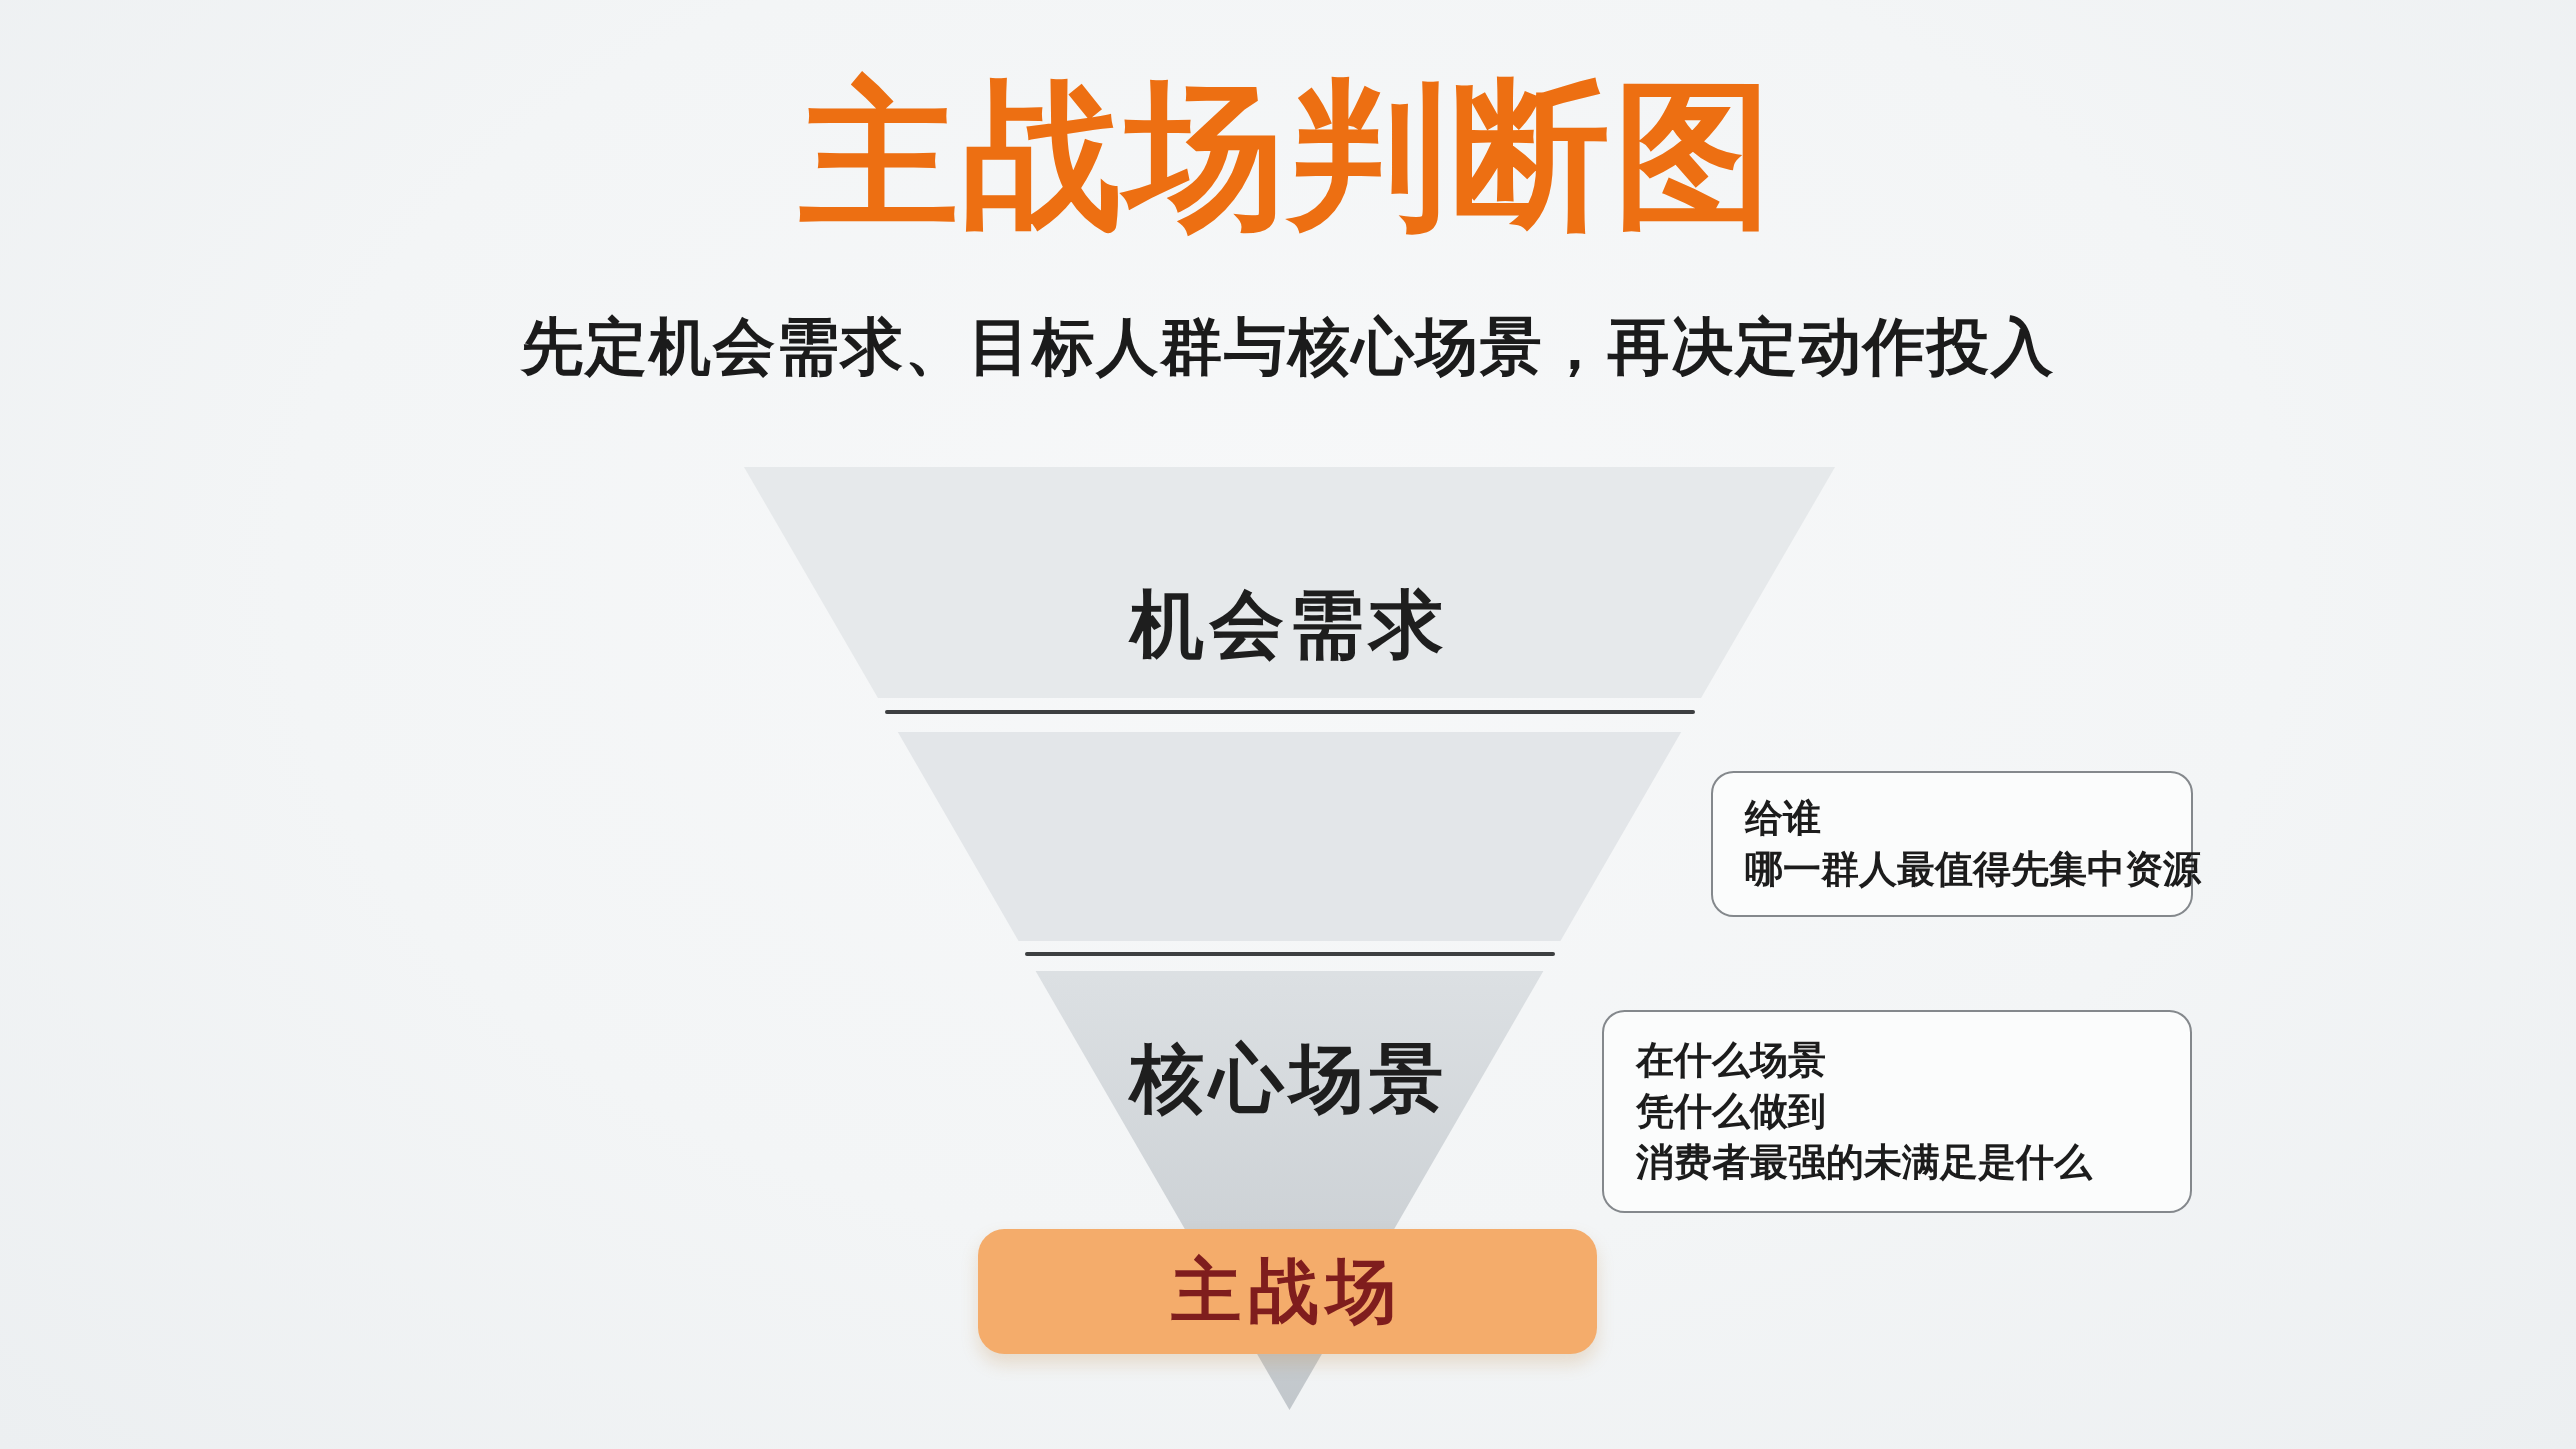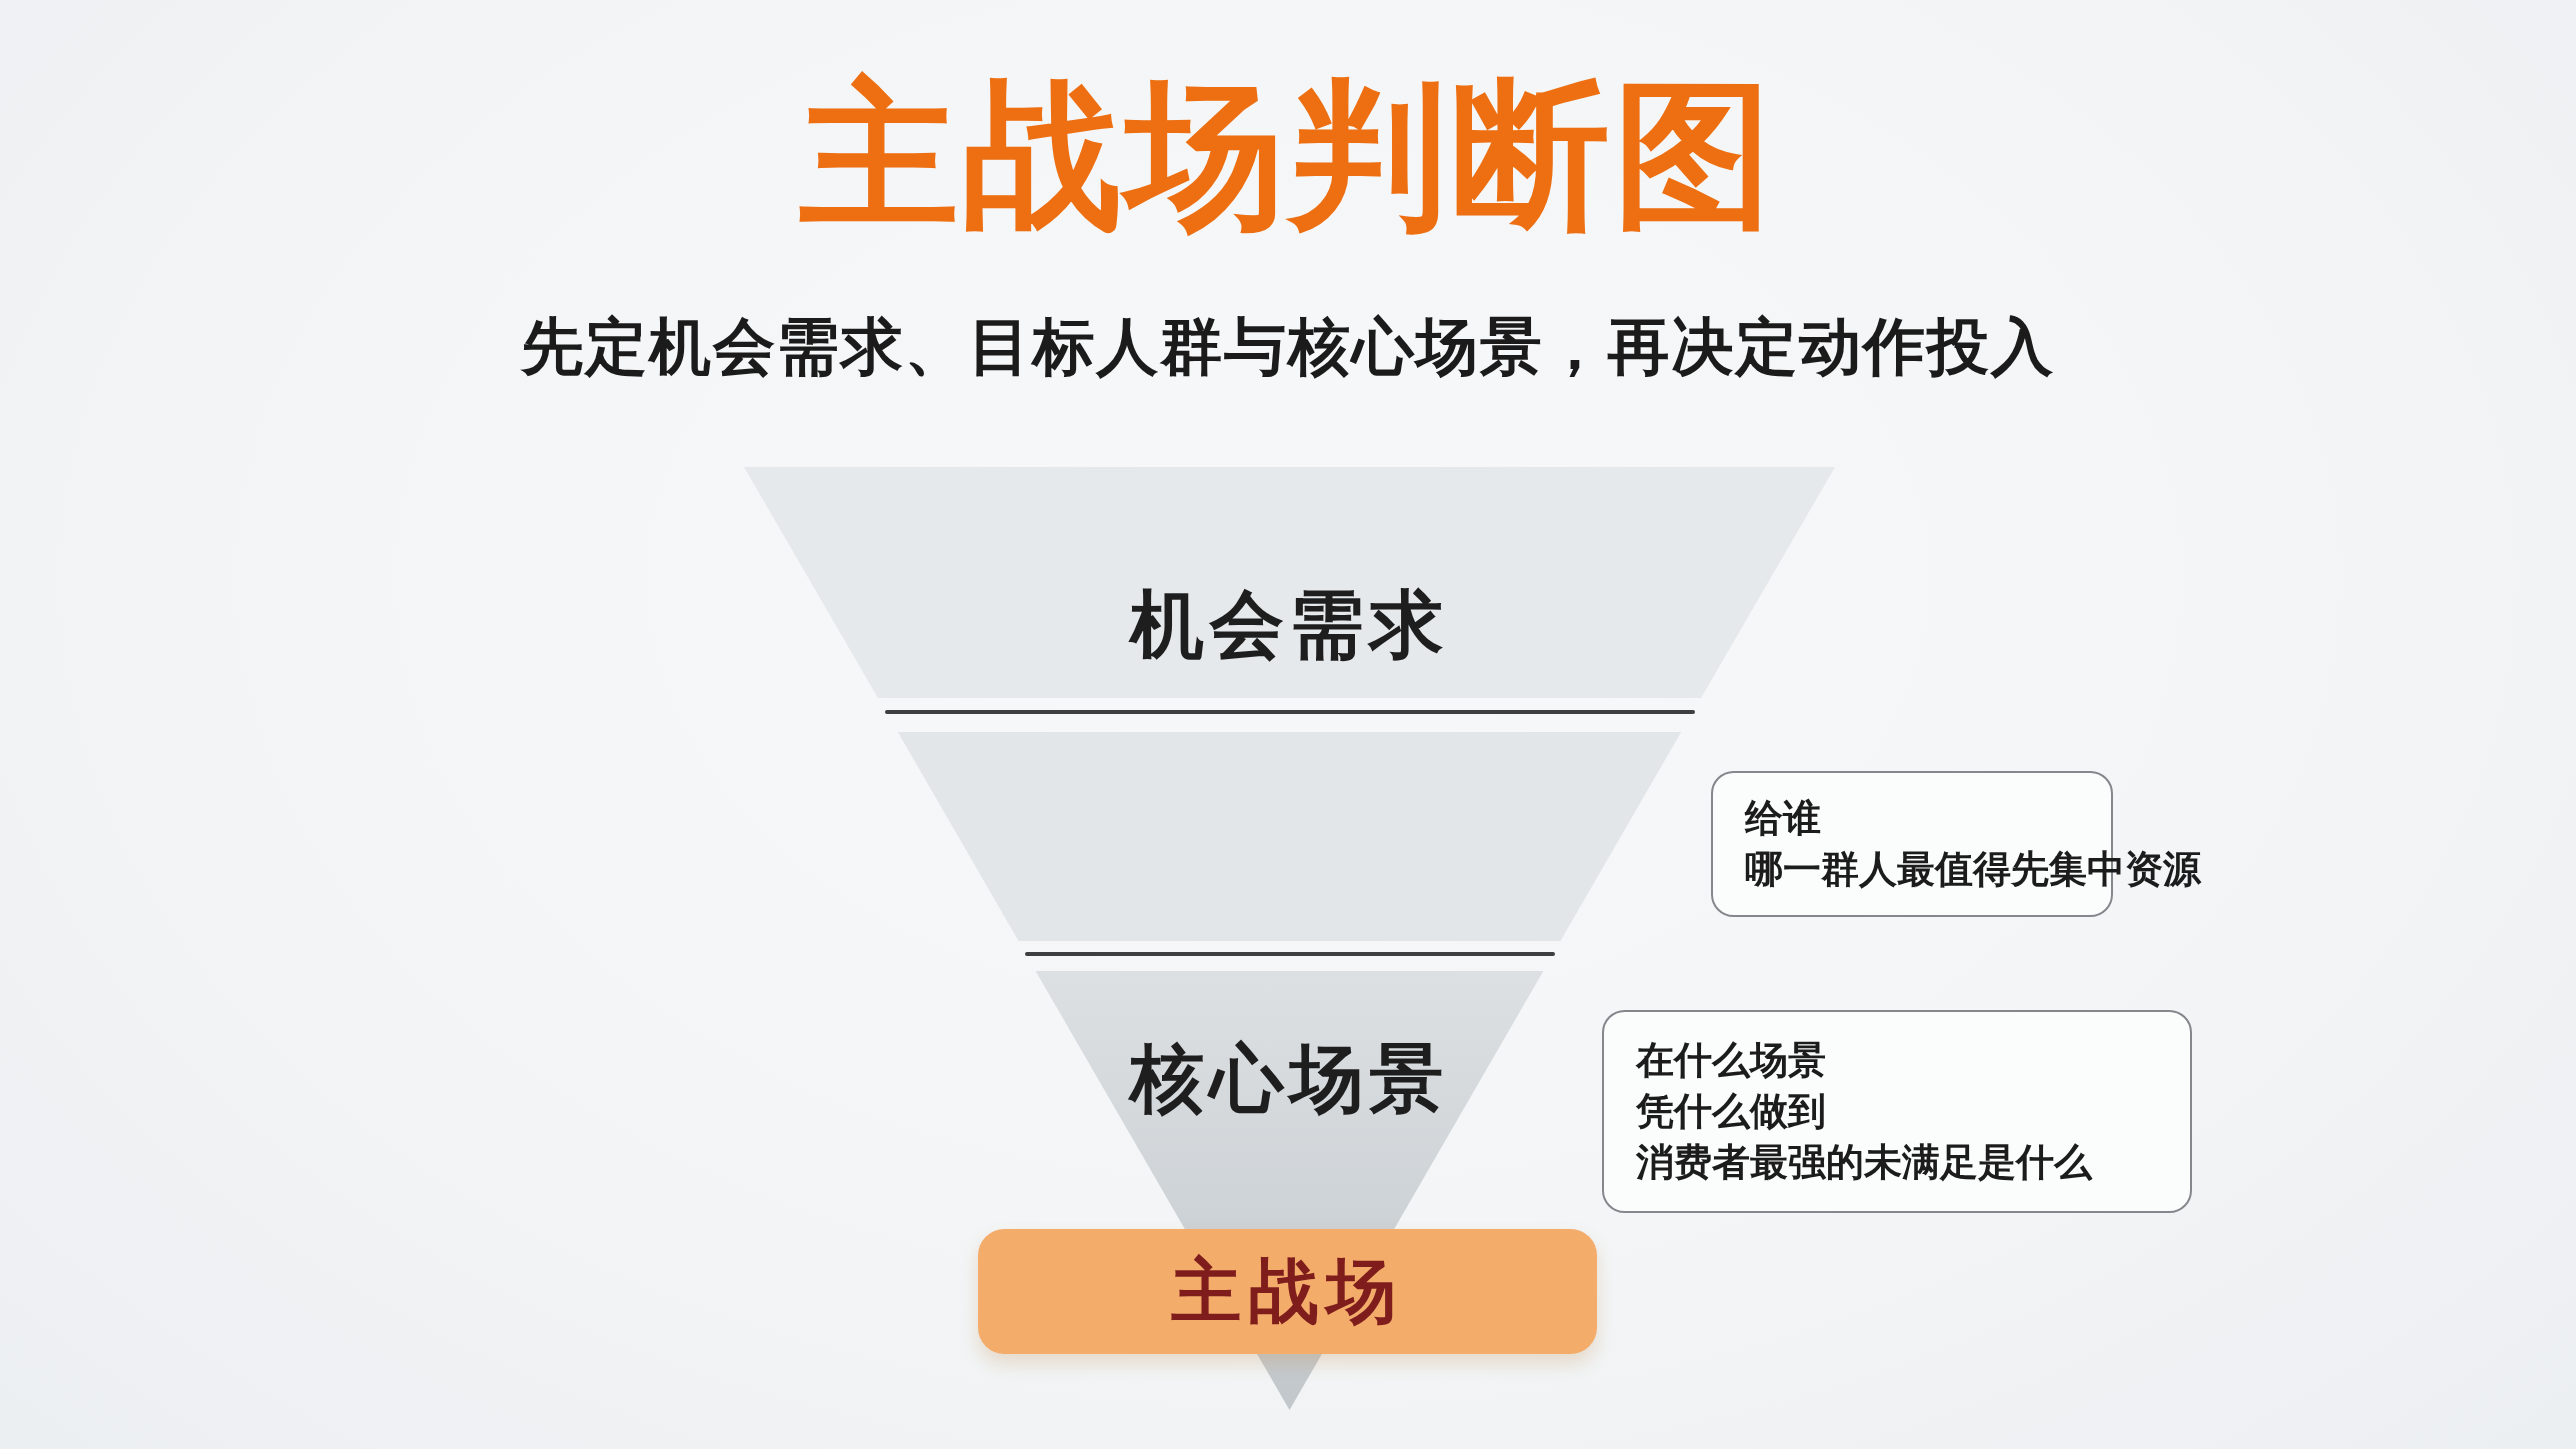--- a/index.html
+++ b/index.html
@@ -52,21 +52,21 @@
   .result-label{font-size:70px;font-weight:bold;color:#7f1d1d;letter-spacing:7.5px;}
 
   
   .callout{
     position:absolute;background:#FBFCFC;border:2.8px solid #84888C;border-radius:22.6px;
     display:flex;flex-direction:column;justify-content:center;
     padding:0 11.3px 0 32px;box-sizing:border-box;
   }
   .callout .line{font-size:38px;font-weight:bold;color:#1C1C1C;line-height:51px;white-space:nowrap;}
   .callout-1{left:1824px;top:523px;width:481px;height:142px;}
-  .callout-2{left:1711px;top:771px;width:402px;height:146px;}
+  .callout-2{left:1711px;top:771px;width:482px;height:146px;}
   .callout-3{left:1602px;top:1010px;width:590px;height:203px;}
 </style>
 </head>
 <body>
 
 <div class="stage">
 
   <div class="title" style="color: rgb(237, 111, 18); font-family: Liberation Mono, monospace;">主战场判断图</div>
 
   <div class="subtitle">先定机会需求、目标人群与核心场景，再决定动作投入</div>

